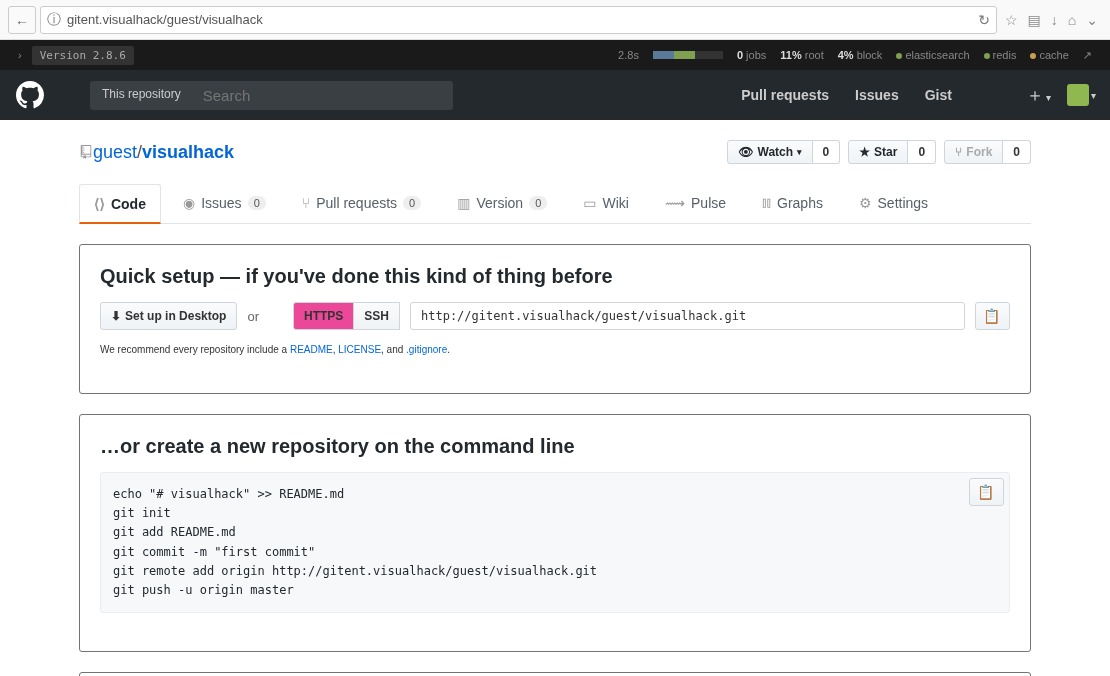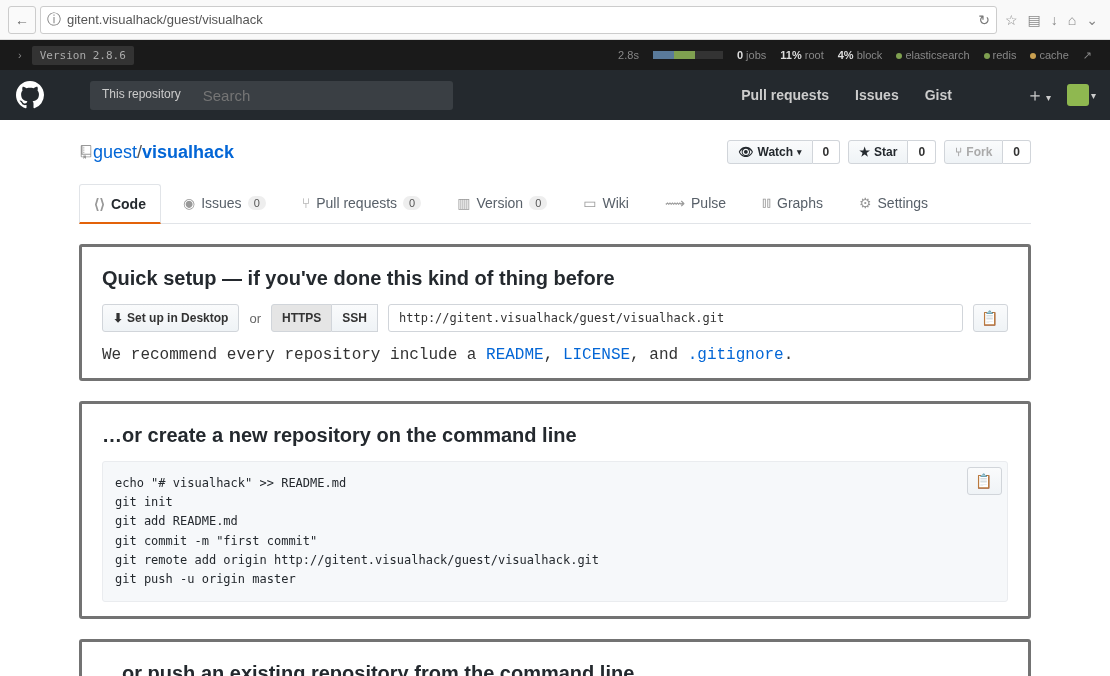--- a/index.html
+++ b/index.html
@@ -52,33 +52,33 @@
 .btn.disabled { color: #aaa; }
 
 
 .repo-tabs { display: flex; border-bottom: 1px solid #e1e4e8; gap: 8px; }
 .tab { padding: 10px 14px; color: #586069; font-size: 14px; cursor: pointer; display: flex; align-items: center; gap: 6px; border-bottom: 2px solid transparent; }
 .tab.active { border-bottom-color: #e36209; color: #24292e; font-weight: 600; border-top: 1px solid #e1e4e8; border-left: 1px solid #e1e4e8; border-right: 1px solid #e1e4e8; border-radius: 3px 3px 0 0; background: #fff; margin-bottom: -1px; position: relative; }
 .tab .counter { background: #eee; color: #555; border-radius: 8px; padding: 1px 6px; font-size: 11px; }
 .tab-ico { color: #999; }
 
 
-.box { border: 3px solid #737373; border-radius: 3px; margin-top: 20px; padding: 20px 20px 14px; }
+.box { border: 1px solid #737373; border-radius: 3px; margin-top: 20px; padding: 20px 20px 38px; }
 .box h2 { font-size: 20px; font-weight: 600; margin-bottom: 14px; color: #24292e; }
 .setup-row { display: flex; align-items: stretch; gap: 10px; margin-bottom: 14px; }
 .btn-std { border: 1px solid #d1d5da; background: linear-gradient(#fafbfc,#eff3f6); padding: 5px 10px; font-size: 12px; font-weight: 600; border-radius: 3px; cursor: pointer; display: flex; align-items: center; gap: 4px; }
 .or { color: #666; align-self: center; font-size: 13px; }
 .proto-grp { display: flex; }
 .proto-grp .btn-std { border-radius: 0; }
 .proto-grp .btn-std:first-child { border-radius: 3px 0 0 3px; }
 .proto-grp .btn-std:last-child { border-radius: 0; border-left: none; }
-.proto-grp .sel { background: #e5e5e5; }
+.proto-grp .sel { background: #ec4899; margin-left: 24px; }
 .clone-url { flex: 1; border: 1px solid #d1d5da; border-radius: 3px; padding: 5px 10px; font-family: SFMono-Regular, Consolas, monospace; font-size: 12px; color: #333; background: #fff; }
 .copy-btn { border: 1px solid #d1d5da; background: linear-gradient(#fafbfc,#eff3f6); padding: 5px 8px; border-radius: 3px; cursor: pointer; color: #555; }
-.rec { font-size: 16px; color: #333; font-family: Liberation Mono, monospace; }
+.rec { font-size: 10px; color: #333; }
 .rec a { color: #0366d6; text-decoration: none; }
 pre.cmd { background: #f6f8fa; border: 1px solid #eaecef; border-radius: 3px; padding: 12px; font-family: SFMono-Regular, Consolas, monospace; font-size: 12px; line-height: 1.6; color: #24292e; position: relative; white-space: pre; overflow-x: auto; }
 .pre-wrap { position: relative; }
 .pre-copy { position: absolute; top: 6px; right: 6px; }
 .icon { width: 14px; height: 14px; display: inline-block; }
 </style>
 </head>
 <body>
 
 <div class="browser-bar">

